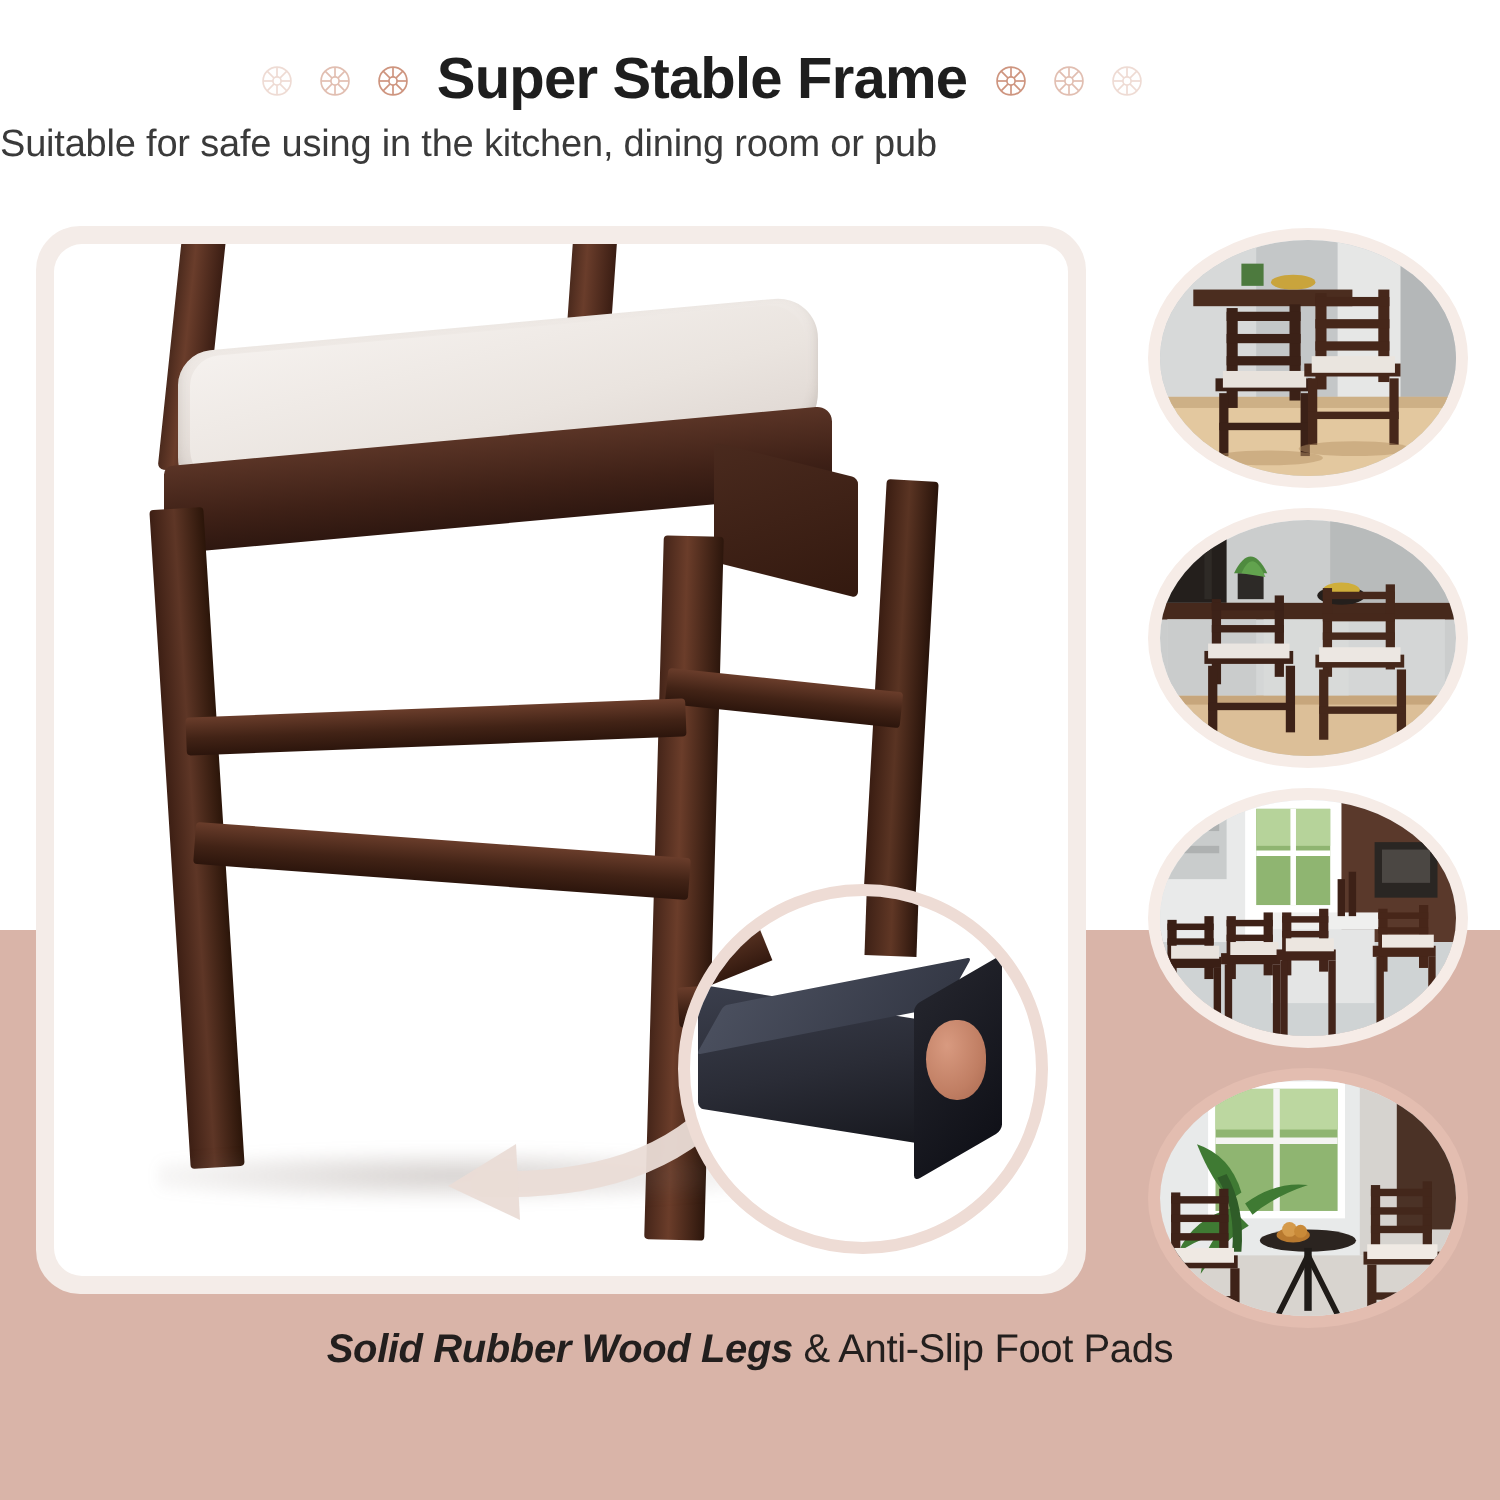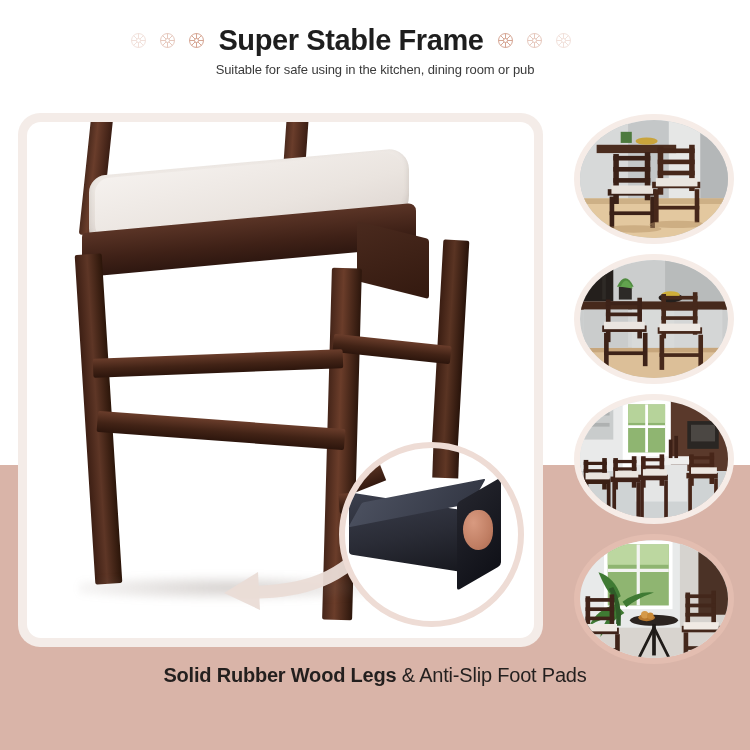--- a/index.html
+++ b/index.html
@@ -28,22 +28,22 @@
     font-family:"Liberation Sans", sans-serif;
   }
   .flowers { display:flex; align-items:center; gap:12px; }
   .flower { width:17px; height:17px; position:relative; display:block; }
   .flower svg { display:block; width:17px; height:17px; }
   .f-a { opacity:0.30; }
   .f-b { opacity:0.55; }
   .f-c { opacity:0.90; }
 
   .subhead {
-    position:absolute; left:0; top:62px; width:750px; text-align:center;
-    font-size:13px; color:#3a3a3a; font-weight:normal; letter-spacing:-0.1px;
+    position:absolute; left:0; top:62px; width:750px; text-align:left;
+    font-size:19px; color:#3a3a3a; font-weight:normal; letter-spacing:-0.1px;
   }
 
   
   .card-outer {
     position:absolute; left:18px; top:113px; width:525px; height:534px;
     background:#f4ece8; border-radius:22px; z-index:3;
   }
   .card {
     position:absolute; left:27px; top:122px; width:507px; height:516px;
     background:#ffffff; border-radius:14px; overflow:hidden; z-index:4;
@@ -145,21 +145,21 @@
     transform:rotate(-22deg);
   }
 
   .arrow { position:absolute; left:196px; top:536px; width:180px; height:86px; z-index:5; }
 
   
   .caption {
     position:absolute; left:0; top:664px; width:750px; text-align:center;
     font-size:20px; color:#231f1e; z-index:6; letter-spacing:-0.2px;
   }
-  .caption .cap-bold { font-weight:bold; }
+  .caption .cap-bold { font-weight:bold;font-style:italic; }
   .caption .cap-reg  { font-weight:normal;text-align:center; }
 
   
   .thumbs { position:absolute; left:560px; top:112px; width:190px; height:570px; z-index:6; }
   .thumb {
     position:absolute; left:14px; width:160px; height:130px;
     border-radius:50%; overflow:hidden; border:6px solid #f6ece7;
   }
   .t1 { top:2px; }
   .t2 { top:142px; }

